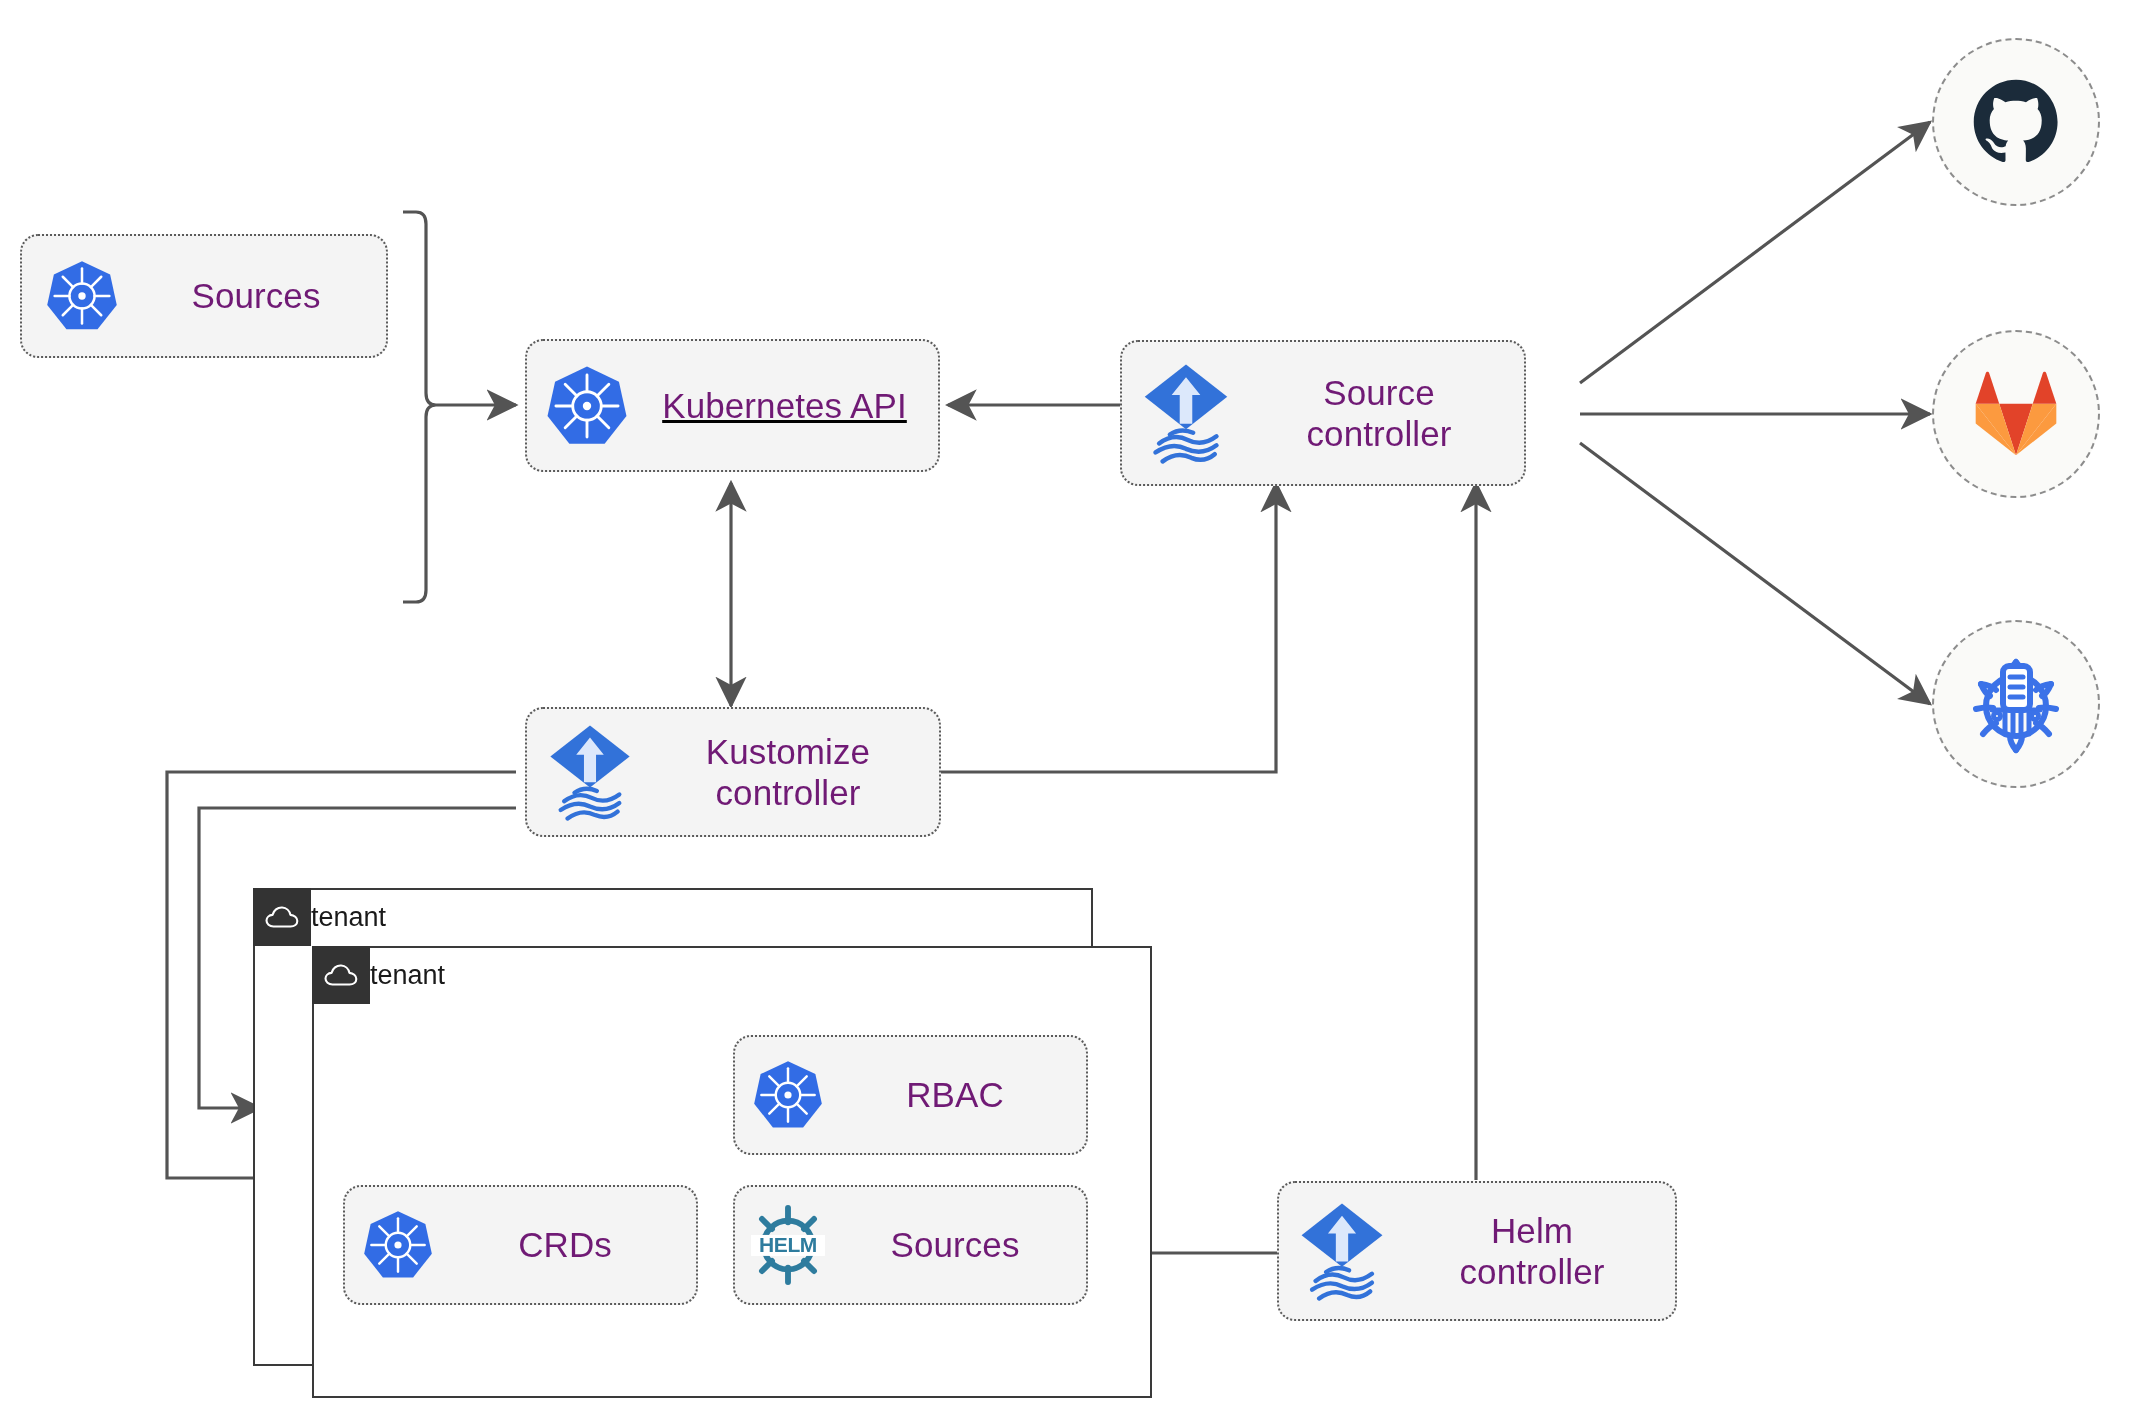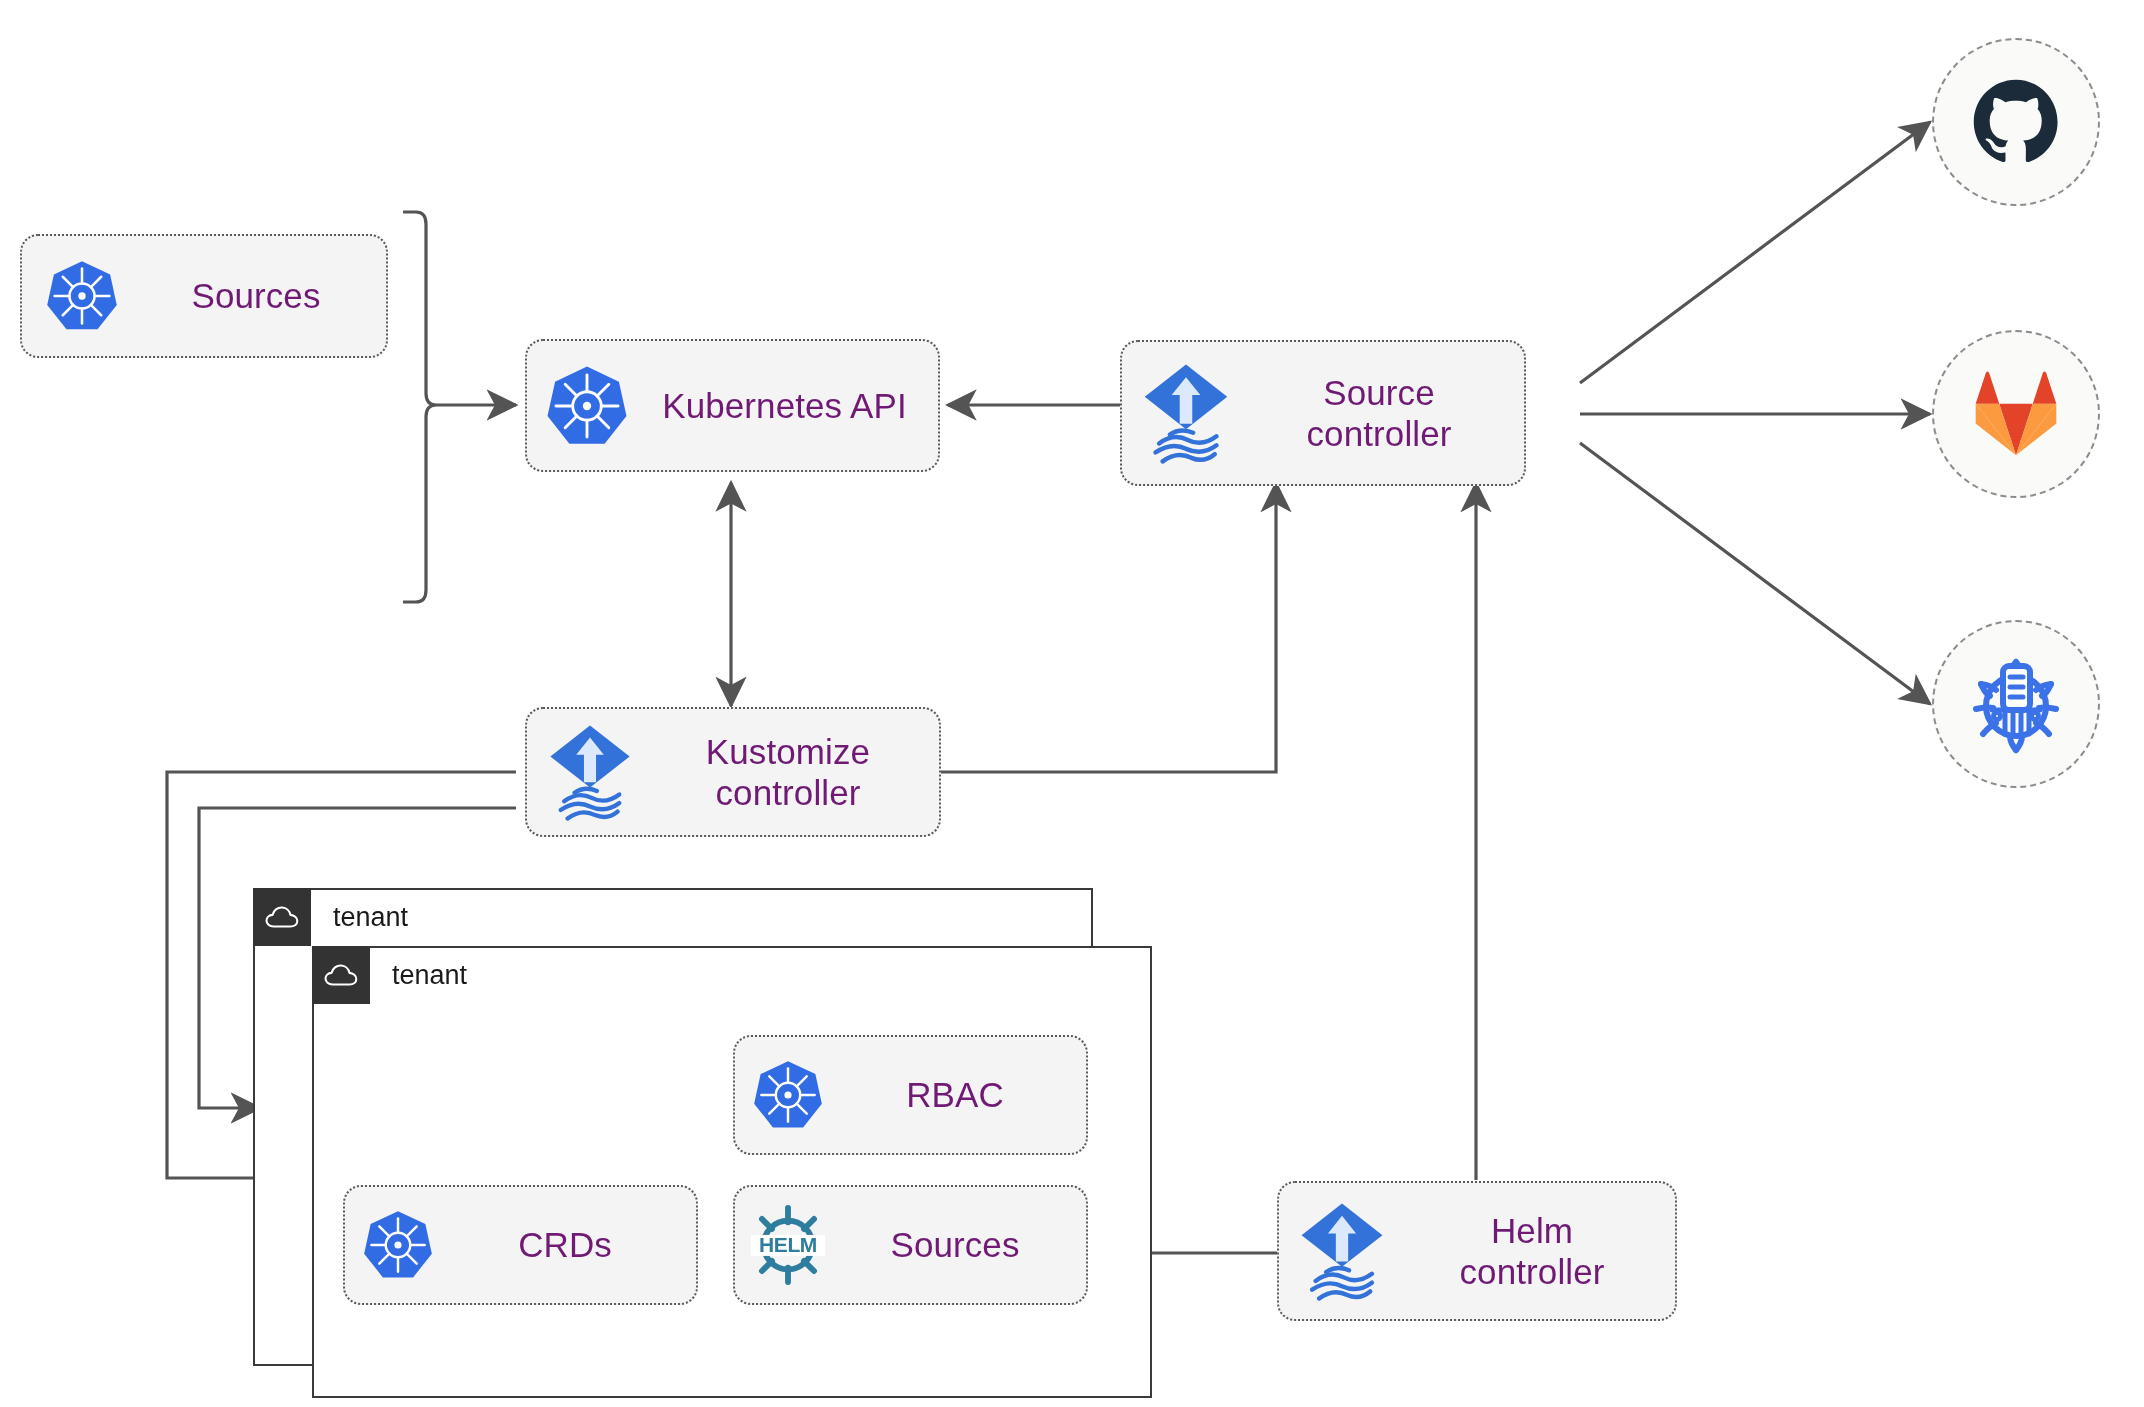--- a/index.html
+++ b/index.html
@@ -81,21 +81,20 @@
   }
   .tenant-badge{
     width:58px;height:58px;
     background:#333333;
     display:flex;align-items:center;justify-content:center;
     flex:0 0 auto;
   }
   .tenant-name{
     color:#1a1a1a;
     font-size:27px;
-    padding-left:22px;
     white-space:nowrap;
   }
 </style>
 </head>
 <body>
 
 <div id="stage">
 
   <svg id="wires" viewBox="0 0 2144 1407">
     <defs>
@@ -178,21 +177,21 @@
           <line x1="62" y1="62" x2="76" y2="76"></line>
           <line x1="76" y1="24" x2="62" y2="38"></line>
           <line x1="38" y1="62" x2="24" y2="76"></line>
         </g>
       </svg>
     </div>
     <div class="lbl">Sources</div>
   </div>
 
 
-  <div class="node" style="left:525px;top:339px;width:415px;height:133px;">
+  <div class="node" style="left:525px;top:339px;width:415px;height:133px;text-decoration:underline;">
     <div class="ico" style="width:120px;">
       <svg width="84" height="84" viewBox="0 0 100 100">
         <polygon fill="#326CE5" points="50,3 88,21 97,62 71,95 29,95 3,62 12,21"></polygon>
         <g fill="#ffffff" stroke="#ffffff" stroke-width="3.4" stroke-linecap="round">
           <circle cx="50" cy="50" r="17" fill="none"></circle>
           <circle cx="50" cy="50" r="5" stroke="none"></circle>
           <line x1="50" y1="13" x2="50" y2="33"></line>
             <line x1="50" y1="67" x2="50" y2="87"></line>
           <line x1="13" y1="50" x2="33" y2="50"></line>
             <line x1="67" y1="50" x2="87" y2="50"></line>

